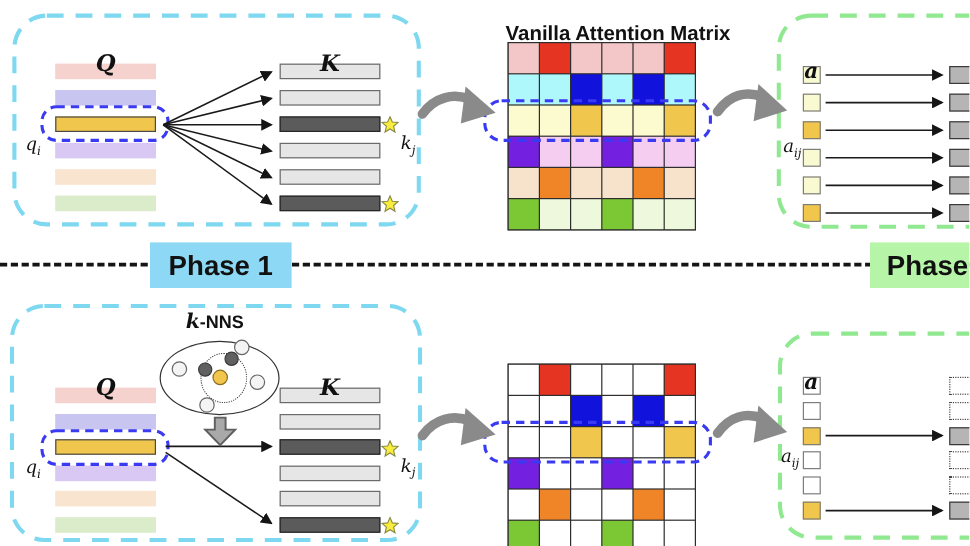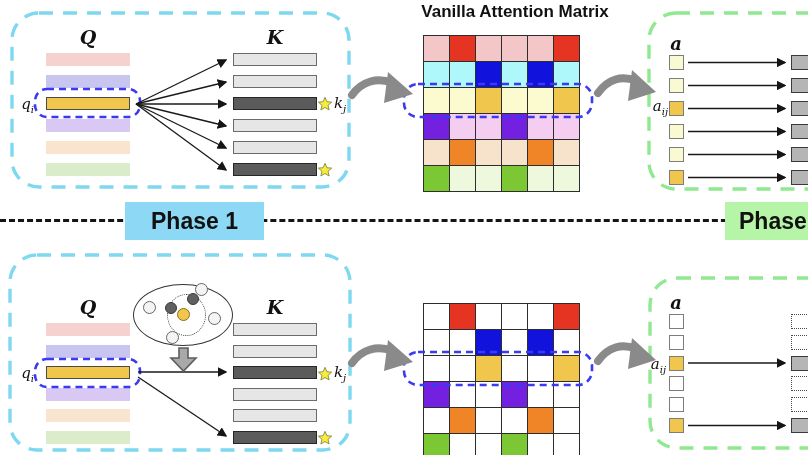--- a/index.html
+++ b/index.html
@@ -1,19 +1,19 @@
 <!DOCTYPE html>
 <html><head>
 <meta charset="utf-8">
 <style>
   html,body{margin:0;padding:0;background:#ffffff;}
   #canvas{position:relative;width:808px;height:455px;background:#ffffff;overflow:hidden;
           font-family:"Liberation Sans",sans-serif;}
   
-  .abs{position:absolute;}
+  .abs{position:absolute;margin-top:16px;}
   .hdr{font-family:"DejaVu Serif",serif;font-weight:bold;font-style:italic;
        font-size:19px;color:#111;text-align:center;z-index:7;}
   .title{font-family:"Liberation Sans",sans-serif;font-weight:bold;font-size:17px;
          color:#111;text-align:center;z-index:7;}
   .math{font-family:"DejaVu Serif",serif;font-style:italic;font-size:15px;color:#111;z-index:7;}
   .math sub{font-size:10px;font-style:italic;}
   
   .col{position:absolute;display:flex;flex-direction:column;z-index:2;}
   .bar{width:84px;height:13px;box-sizing:border-box;}
   #q-top,#k-top{gap:9px;} #q-bot,#k-bot{gap:8.5px;}
@@ -136,23 +136,26 @@
   <div class="col rcol" id="r-top" style="left:791px;top:55px;">
       <div class="bar boxsolid" style="background: rgb(181, 181, 181);"></div>
       <div class="bar boxsolid" style="background: rgb(181, 181, 181);"></div>
       <div class="bar boxsolid" style="background: rgb(181, 181, 181);"></div>
       <div class="bar boxsolid" style="background: rgb(181, 181, 181);"></div>
       <div class="bar boxsolid" style="background: rgb(181, 181, 181);"></div>
       <div class="bar boxsolid" style="background: rgb(181, 181, 181);"></div>
     </div>
 
   <div id="divider"></div>
-  <div class="phase" id="phase1" style="left:125px;width:139px;background:#8dd9f5;">Phase 1</div>
+  <div class="phase" id="phase1" style="left:125px;width:118px;background:#8dd9f5;">Phase 1</div>
   <div class="phase" id="phase2" style="left:725px;width:140px;background:#b6f4a8;">Phase 2</div>
 
+  <div class="knns" style="left:135px;top:258px;width:88px;">
+    <span class="kk">k</span><span class="nn">-NNS</span>
+  </div>
   <div class="ellipse" style="left:133px;top:284px;width:98px;height:60px;"></div>
   <div class="dotcircle" style="left:167px;top:294px;width:37px;height:40px;"></div>
   <div class="dot" style="left:143px;top:301px;width:11px;height:11px;background:#f4f4f4;border:1.5px solid #666;"></div>
   <div class="dot" style="left:195px;top:283px;width:11px;height:11px;background:#f4f4f4;border:1.5px solid #666;"></div>
   <div class="dot" style="left:166px;top:331px;width:11px;height:11px;background:#f4f4f4;border:1.5px solid #666;"></div>
   <div class="dot" style="left:208px;top:312px;width:11px;height:11px;background:#f4f4f4;border:1.5px solid #666;"></div>
   <div class="dot" style="left:165px;top:302px;width:10px;height:10px;background:#606060;border:1px solid #3a3a3a;"></div>
   <div class="dot" style="left:187px;top:293px;width:10px;height:10px;background:#606060;border:1px solid #3a3a3a;"></div>
   <div class="dot" style="left:177px;top:308px;width:11px;height:11px;background:#f2c64c;border:1px solid #8a6d1f;"></div>
 

